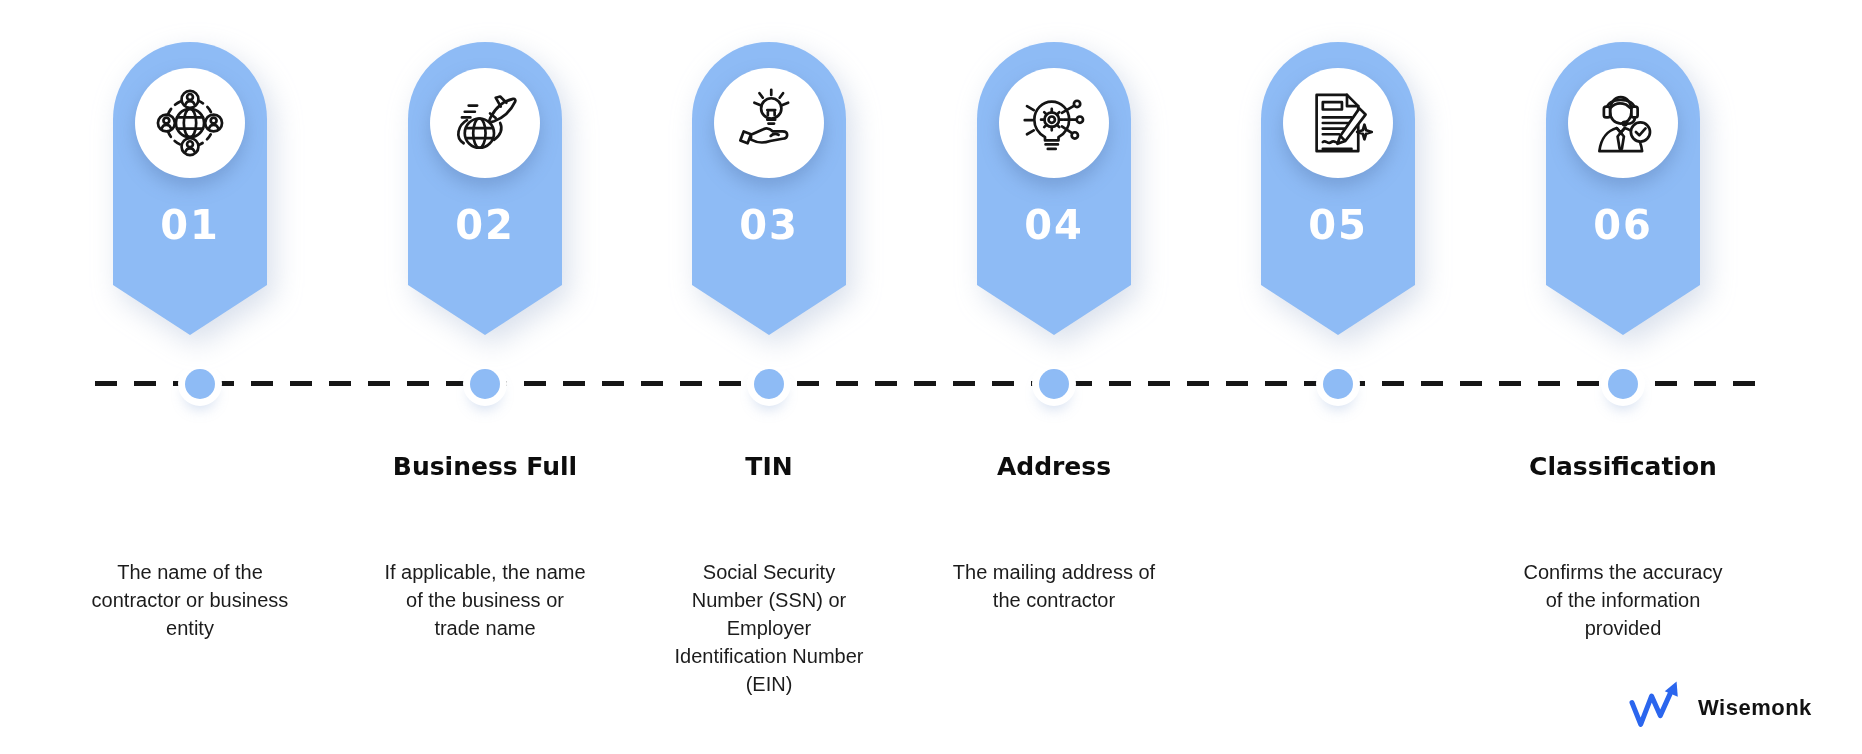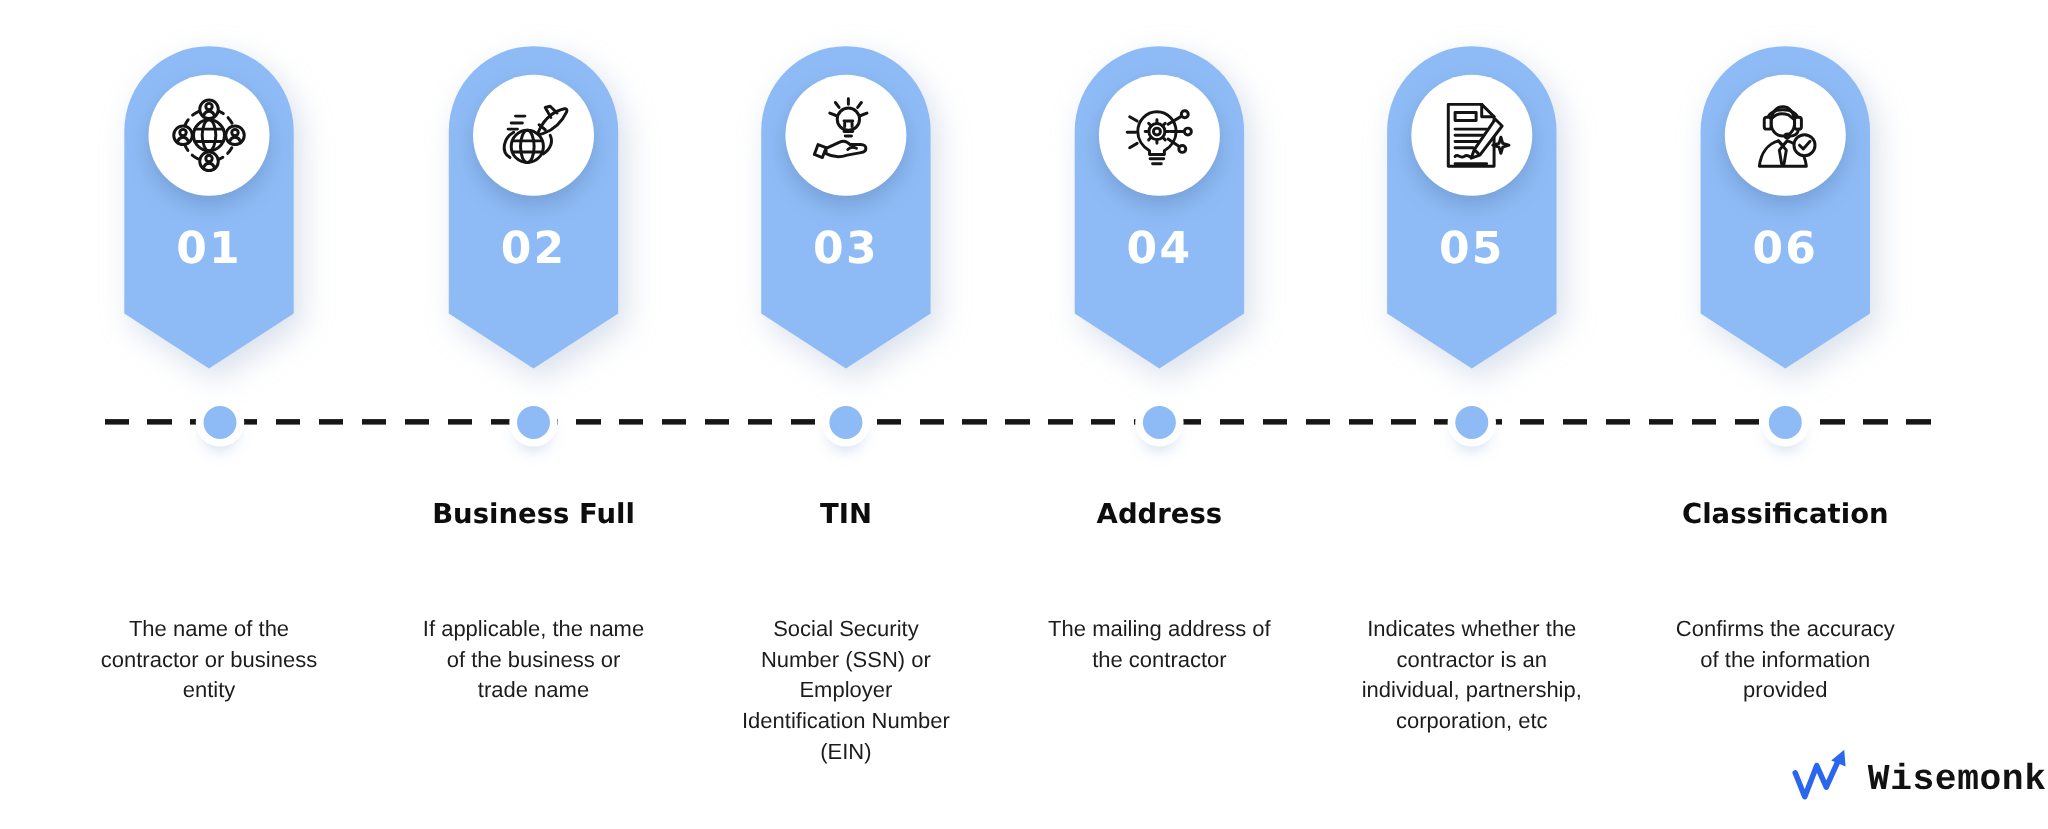--- a/index.html
+++ b/index.html
@@ -45,22 +45,22 @@
     text-align:center;font-size:20px;line-height:28px;color:#1c1c1c;
     font-family:"Liberation Sans",sans-serif;white-space:pre-line;margin-top:20px;
   }
 
   
   .logo{position:absolute;left:1628px;top:683px;display:flex;align-items:center;gap:12px;}
   .logo-mark{width:58px;height:50px;overflow:visible;}
   .logo-mark path,.logo-mark polyline{stroke:#2B66EE;stroke-width:4.6;fill:none;stroke-linecap:round;stroke-linejoin:round;}
   .logo-mark polygon{fill:#2B66EE;}
   .logo-text{
-    font-family:Liberation Mono, monospace;font-weight:700;
-    font-size:33px;color:#121212;letter-spacing:.5px;
+    font-family:Liberation Sans, sans-serif;font-weight:700;
+    font-size:22px;color:#121212;letter-spacing:.5px;
   }
 </style>
 </head>
 <body>
 
 <div class="canvas">
 
   <div class="dash-line"></div>
   <div class="dot" style="left:185px"></div>
   <div class="dot" style="left:470px"></div>
@@ -179,24 +179,20 @@
         <rect x="18.5" y="13.5" width="17" height="6.5"></rect>
         <path d="M18.5 27 H44 M18.5 32 H44 M18.5 37 H38 M18.5 42 H33"></path>
         <path d="M18.5 49 C21 46.5 23 51.5 26 49 C29 46.5 31 51.5 34 49"></path>
         <path d="M18.5 55 H44"></path>
         <path class="fillw" d="M51 19 L56.5 24.5 L38.5 48 L31.5 50.5 L34 43.5 Z"></path>
         <path d="M34.5 44 L37.5 47"></path>
         <path class="fillw" d="M55.5 33.5 L57 38.5 L62 40 L57 41.5 L55.5 46.5 L54 41.5 L49 40 L54 38.5 Z"></path>
       </g>
       <text class="pin-number" x="77" y="197">05</text>
     </svg>
-    <div class="desc">Indicates whether the
-contractor is an
-individual, partnership,
-corporation, etc</div>
   </div>
 
   <div class="step" style="left:1496px">
     <svg class="pin-svg" viewBox="0 0 154 293">
       <path class="pin-shape" d="M0 77 A77 77 0 0 1 154 77 L154 243 L77 293 L0 243 Z"></path>
       <circle class="pin-circle" cx="77" cy="81" r="55"></circle>
       <g class="icon" transform="translate(41,45) scale(1.125)">
         <path d="M20.5 22 C20.5 13 25 9 30 9 C35 9 39.5 13 39.5 22 C39.5 28 35.5 32.5 30 32.5 C24.5 32.5 20.5 28 20.5 22 Z"></path>
         <path d="M21 18.5 C24.5 14.5 29 13.5 34.5 15.5 L39 19"></path>
         <path d="M17.5 20 C17.5 8.5 42.5 8.5 42.5 20"></path>

